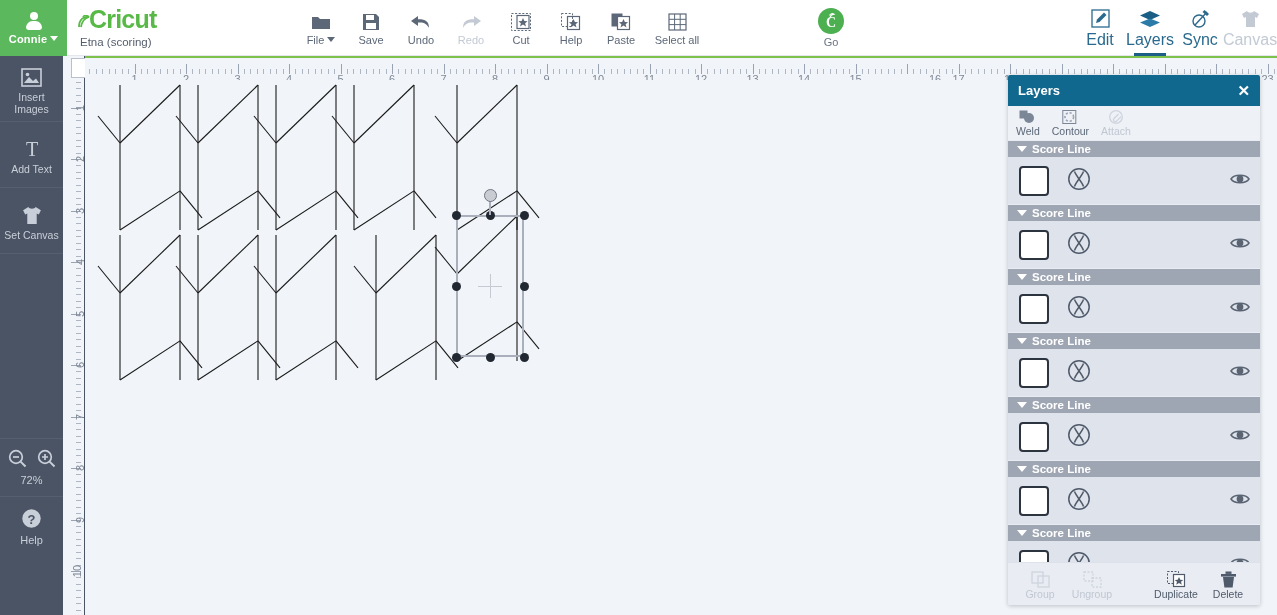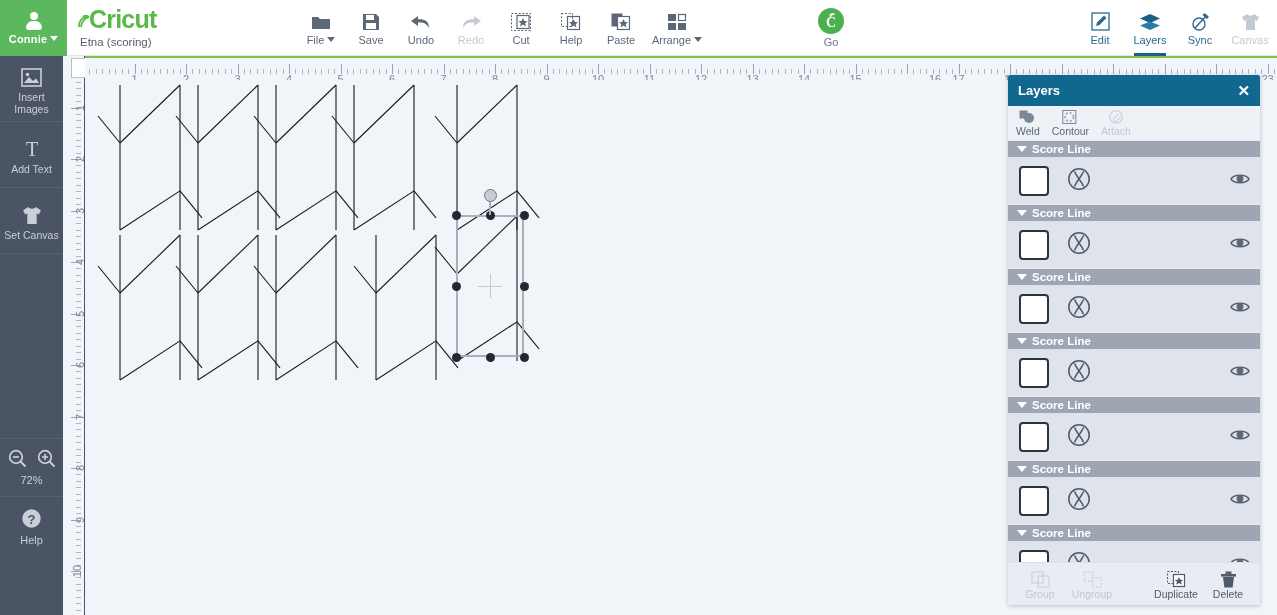--- a/index.html
+++ b/index.html
@@ -74,21 +74,21 @@
     display: flex; align-items: center; justify-content: center;
     color: #fff; font-size: 16px; font-weight: bold; font-family: "Liberation Serif", serif;
     position: relative;
   }
   .gobtn .lbl { font-size: 11px; color: #6b7381; }
 
   .rtools { position: absolute; right: 2px; top: 0; height: 56px; display: flex; }
   .rtool {
     width: 50px; height: 56px; display: flex; flex-direction: column;
     align-items: center; justify-content: center; cursor: pointer;
-    color: #2a6a8e; font-size: 11px; gap: 3px; position: relative;
+    color: #2a6a8e; font-size: 16px; gap: 3px; position: relative;
   }
   .rtool.disabled { color: #c3cad4; cursor: default; }
   .rtool.active .underline {
     position: absolute; left: 9px; right: 9px; bottom: 0; height: 3px; background: #1b5f86;
   }
   .rtool .ti { height: 21px; display: flex; align-items: flex-end; }
 
   
   .sidebar {
     position: absolute; left: 0; top: 56px; width: 63px; height: 559px;
@@ -325,32 +325,30 @@
         <span class="ti">
           <svg width="20" height="18" viewBox="0 0 20 18">
             <rect x="0.5" y="0.5" width="11" height="13" fill="#5c6878"></rect>
             <rect x="6.5" y="3.5" width="12" height="13" fill="#fff" stroke="#5c6878" stroke-width="1.2"></rect>
             <path d="M12.5 6 l1.4 3 3.2.2 -2.5 2.1 .9 3.1 -3-1.8 -3 1.8 .9-3.1 -2.5-2.1 3.2-.2z" fill="#5c6878"></path>
           </svg>
         </span>
         <span class="lbl">Paste</span>
       </div>
 
-
       <div class="tool wide">
         <span class="ti">
-          <svg width="20" height="18" viewBox="0 0 20 18">
-            <rect x="1" y="1" width="8" height="7" fill="#5c6878"></rect>
-            <rect x="11.5" y="1.5" width="7" height="6" fill="none" stroke="#5c6878" stroke-width="1.2"></rect>
-            <rect x="1" y="10" width="8" height="7" fill="#5c6878"></rect>
-            <rect x="11" y="10" width="8" height="7" fill="#5c6878"></rect>
-          </svg>
-        </span>
-        <span class="lbl"><span>Arrange</span><i class="caret"></i></span>
-      </div>
+          <svg width="19" height="18" viewBox="0 0 19 18">
+            <rect x="1" y="1" width="17" height="16" fill="none" stroke="#5c6878" stroke-width="1.2"></rect>
+            <path d="M6.6 1 V17 M12.2 1 V17 M1 6.3 H18 M1 11.6 H18" stroke="#5c6878" stroke-width="1"></path>
+          </svg>
+        </span>
+        <span class="lbl">Select all</span>
+      </div>
+
 
     </div>
 
     <div class="gobtn">
       <span class="circle">
         <svg width="20" height="20" viewBox="0 0 20 20">
           <text x="10" y="15.5" font-size="14" font-family="Liberation Serif, serif" font-weight="bold" fill="#fff" text-anchor="middle">C</text>
           <path d="M8.5 4.5 C9.5 2.6 11.6 2.2 13 3.2 C11 3.4 9.7 4.4 9.2 6" fill="none" stroke="#fff" stroke-width="1.1"></path>
         </svg>
       </span>

